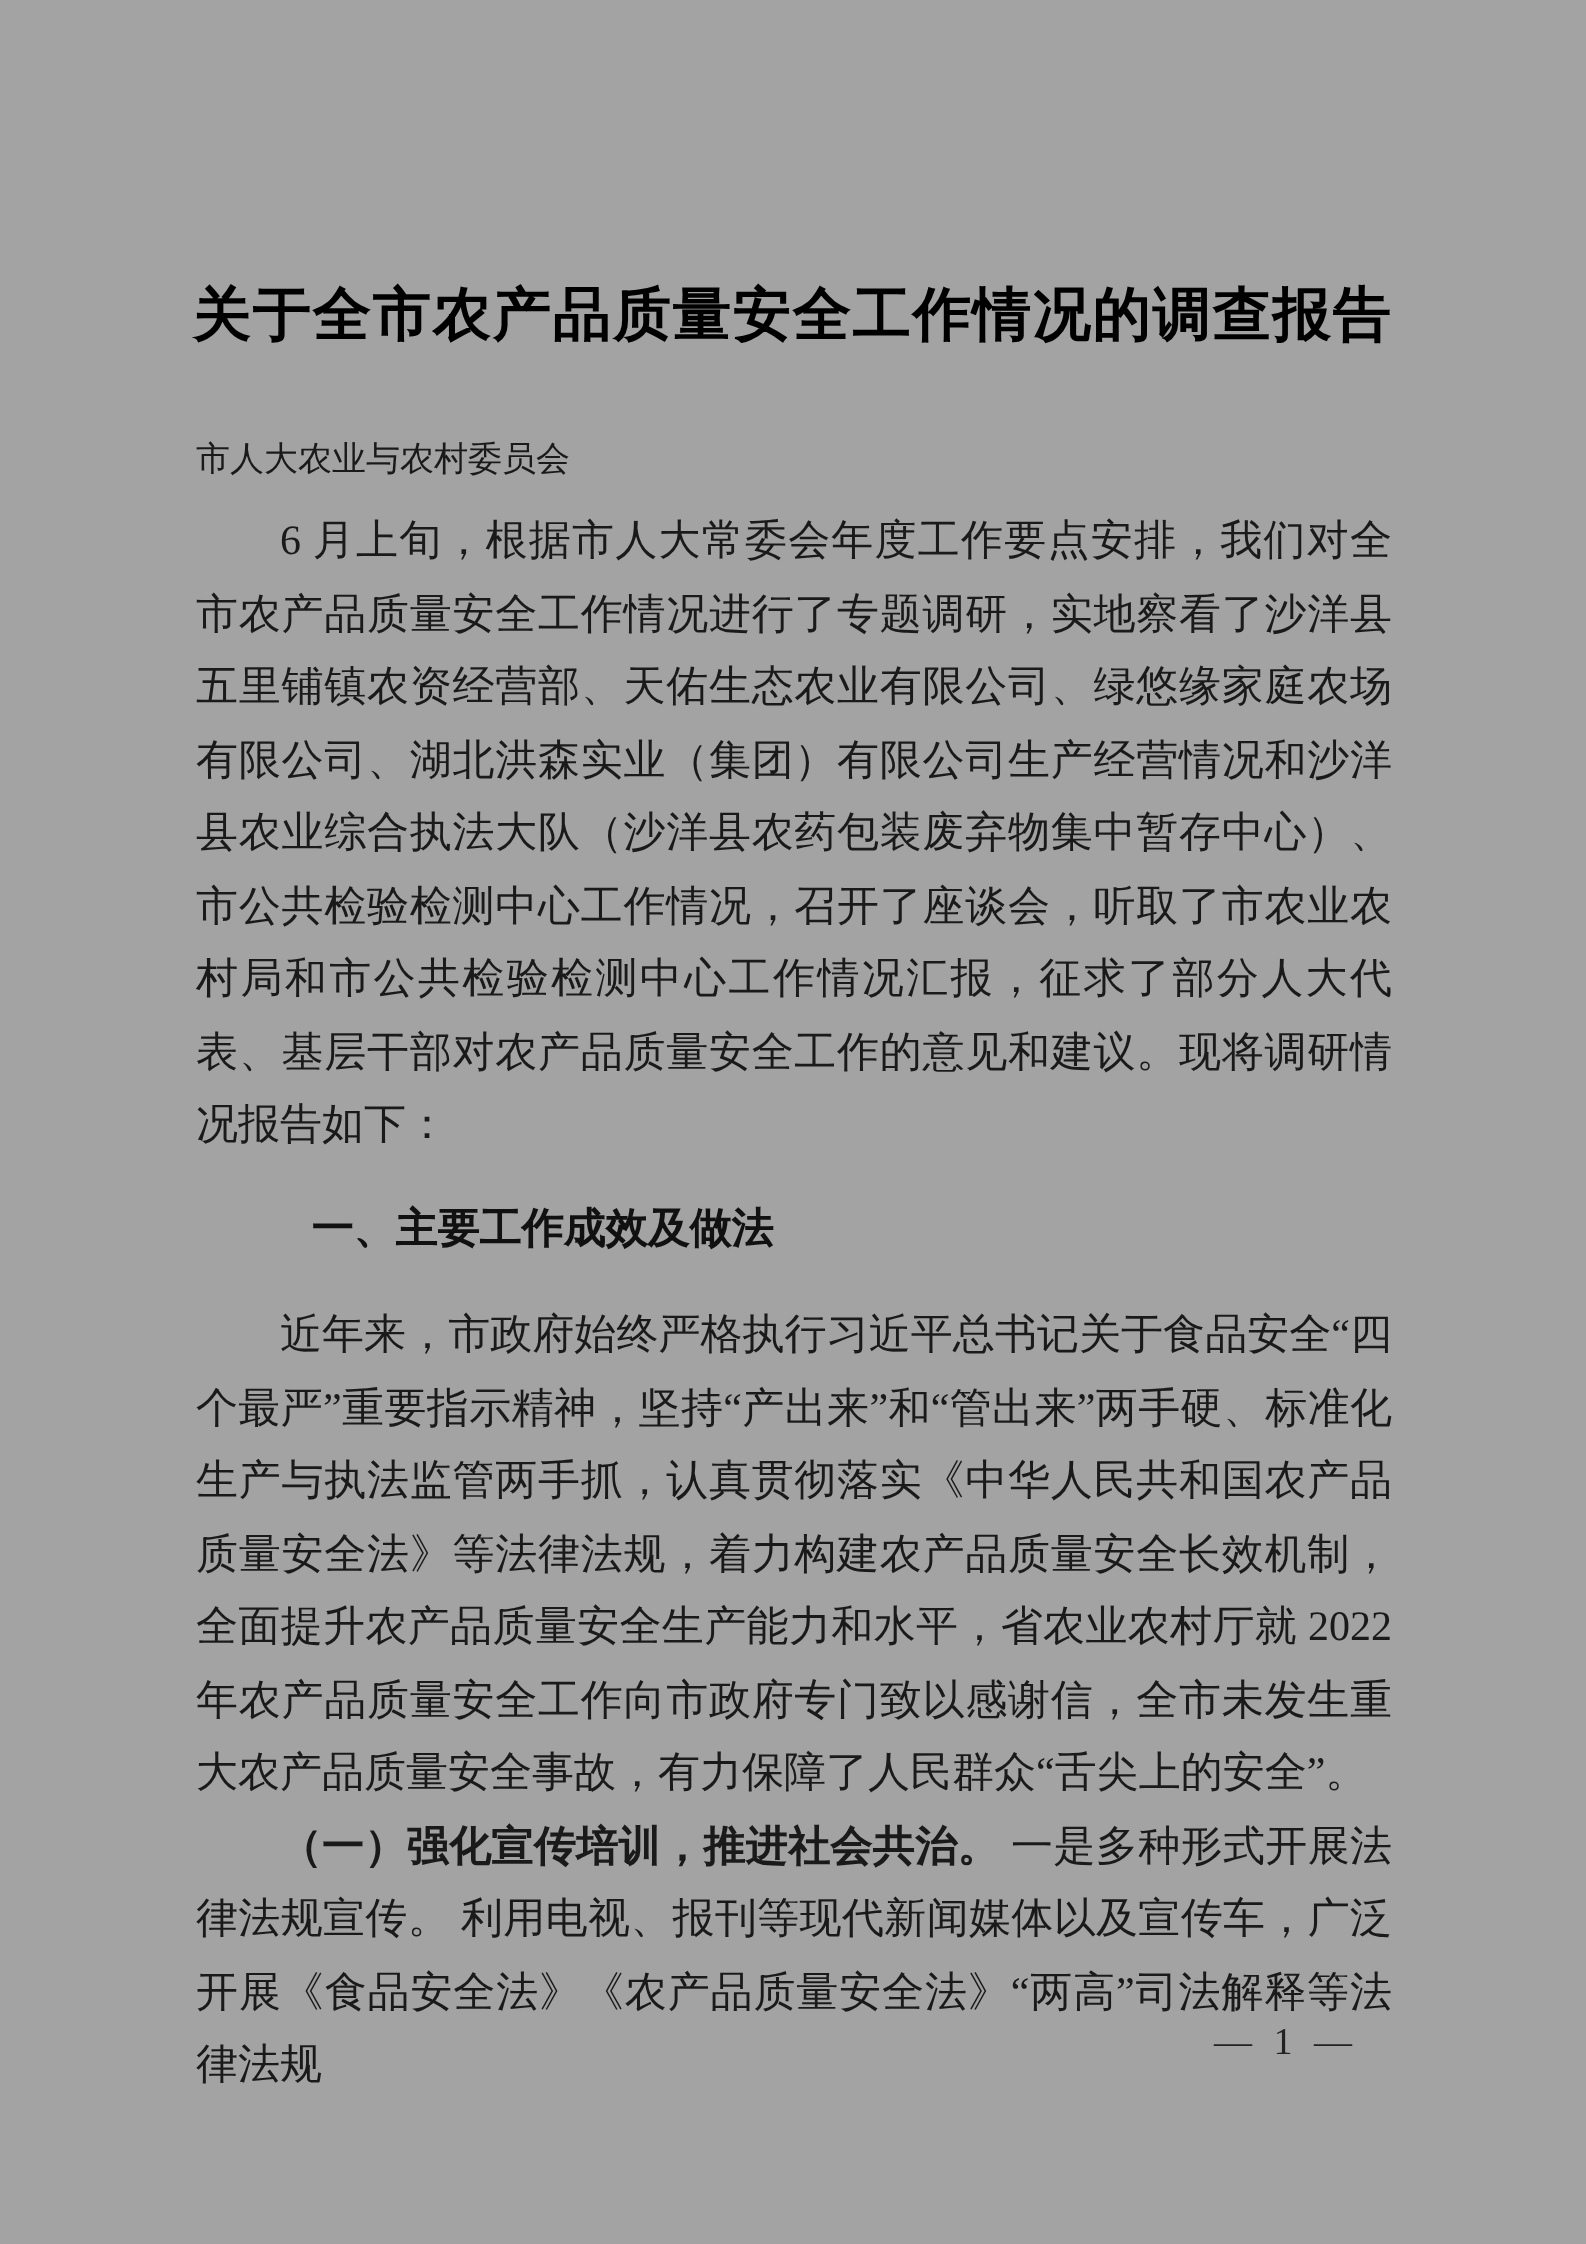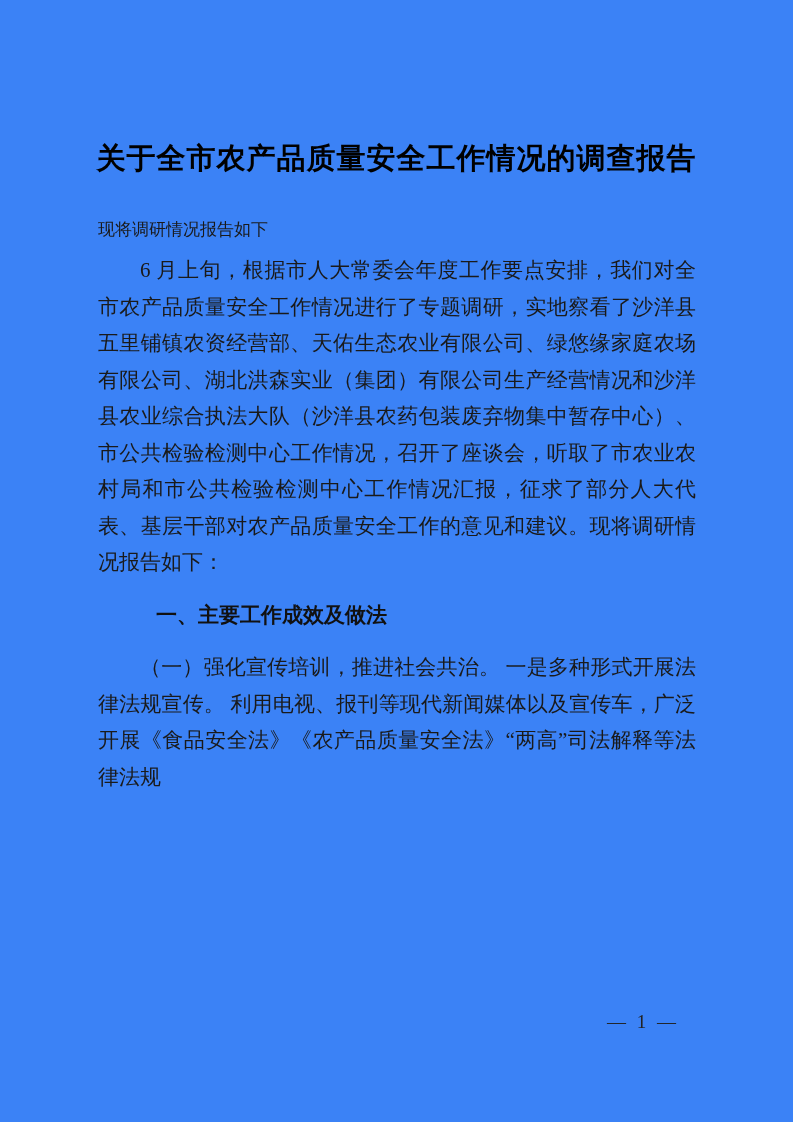--- a/index.html
+++ b/index.html
@@ -4,21 +4,21 @@
 <style>
   html, body {
     margin: 0;
     padding: 0;
     background: #ffffff;
   }
   .page {
     position: relative;
     width: 793px;
     height: 1122px;
-    background: #3b82f6;
+    background: #a3a3a3;
     color: #111111;
     font-family: "Liberation Serif", "DejaVu Serif", serif;
     overflow: hidden;
   }
   .doc-title {
     position: absolute;
     top: 139px;
     left: 55px;
     right: 55px;
     margin: 0;
@@ -57,21 +57,21 @@
   .section-heading {
     margin: 16px;
     font-size: 21px;
     line-height: 36.5px;
     font-weight: 700;
     text-indent: 2em;
     color: #111111;
     font-family: "Liberation Sans", "DejaVu Sans", sans-serif;
   }
   .lead-bold {
-    font-weight: 400;
+    font-weight: 700;
   }
   .lead-point {
     font-weight: 400;
   }
   .page-number {
     position: absolute;
     top: 1011px;
     right: 114px;
     font-size: 19px;
     letter-spacing: 3px;
@@ -79,28 +79,29 @@
     font-family: "Liberation Serif", "DejaVu Serif", serif;
   }
 </style>
 </head>
 <body>
 
 <div class="page">
 
   <h1 class="doc-title">关于全市农产品质量安全工作情况的调查报告</h1>
 
-  <div class="author-line">现将调研情况报告如下</div>
+  <div class="author-line">市人大农业与农村委员会</div>
 
   <div class="body-text">
 
     <p class="para">6 月上旬，根据市人大常委会年度工作要点安排，我们对全市农产品质量安全工作情况进行了专题调研，实地察看了沙洋县五里铺镇农资经营部、天佑生态农业有限公司、绿悠缘家庭农场有限公司、湖北洪森实业（集团）有限公司生产经营情况和沙洋县农业综合执法大队（沙洋县农药包装废弃物集中暂存中心）、市公共检验检测中心工作情况，召开了座谈会，听取了市农业农村局和市公共检验检测中心工作情况汇报，征求了部分人大代表、基层干部对农产品质量安全工作的意见和建议。现将调研情况报告如下：</p>
 
     <h2 class="section-heading">一、主要工作成效及做法</h2>
 
+    <p class="para">近年来，市政府始终严格执行习近平总书记关于食品安全“四个最严”重要指示精神，坚持“产出来”和“管出来”两手硬、标准化生产与执法监管两手抓，认真贯彻落实《中华人民共和国农产品质量安全法》等法律法规，着力构建农产品质量安全长效机制，全面提升农产品质量安全生产能力和水平，省农业农村厅就 2022 年农产品质量安全工作向市政府专门致以感谢信，全市未发生重大农产品质量安全事故，有力保障了人民群众“舌尖上的安全”。</p>
 
     <p class="para">
       <span class="lead-bold">（一）强化宣传培训，推进社会共治。</span>
       <span class="lead-point">一是多种形式开展法律法规宣传。</span>
       <span>利用电视、报刊等现代新闻媒体以及宣传车，广泛开展《食品安全法》《农产品质量安全法》“两高”司法解释等法律法规</span>
     </p>
 
   </div>
 
   <div class="page-number">— 1 —</div>

